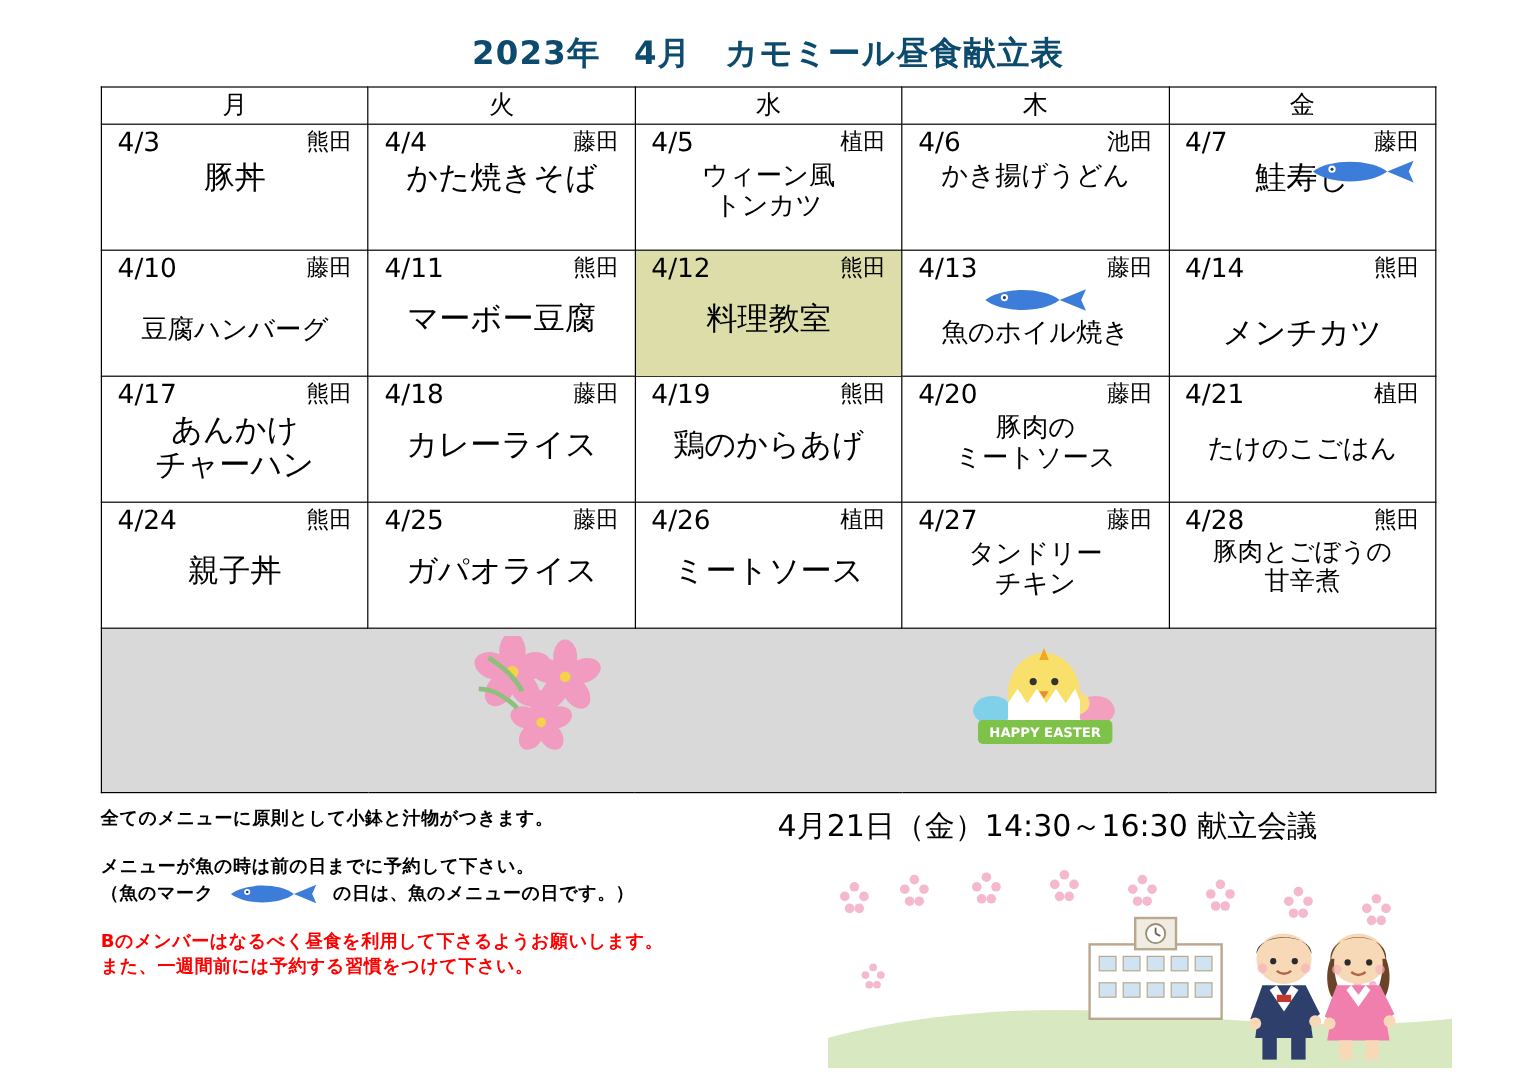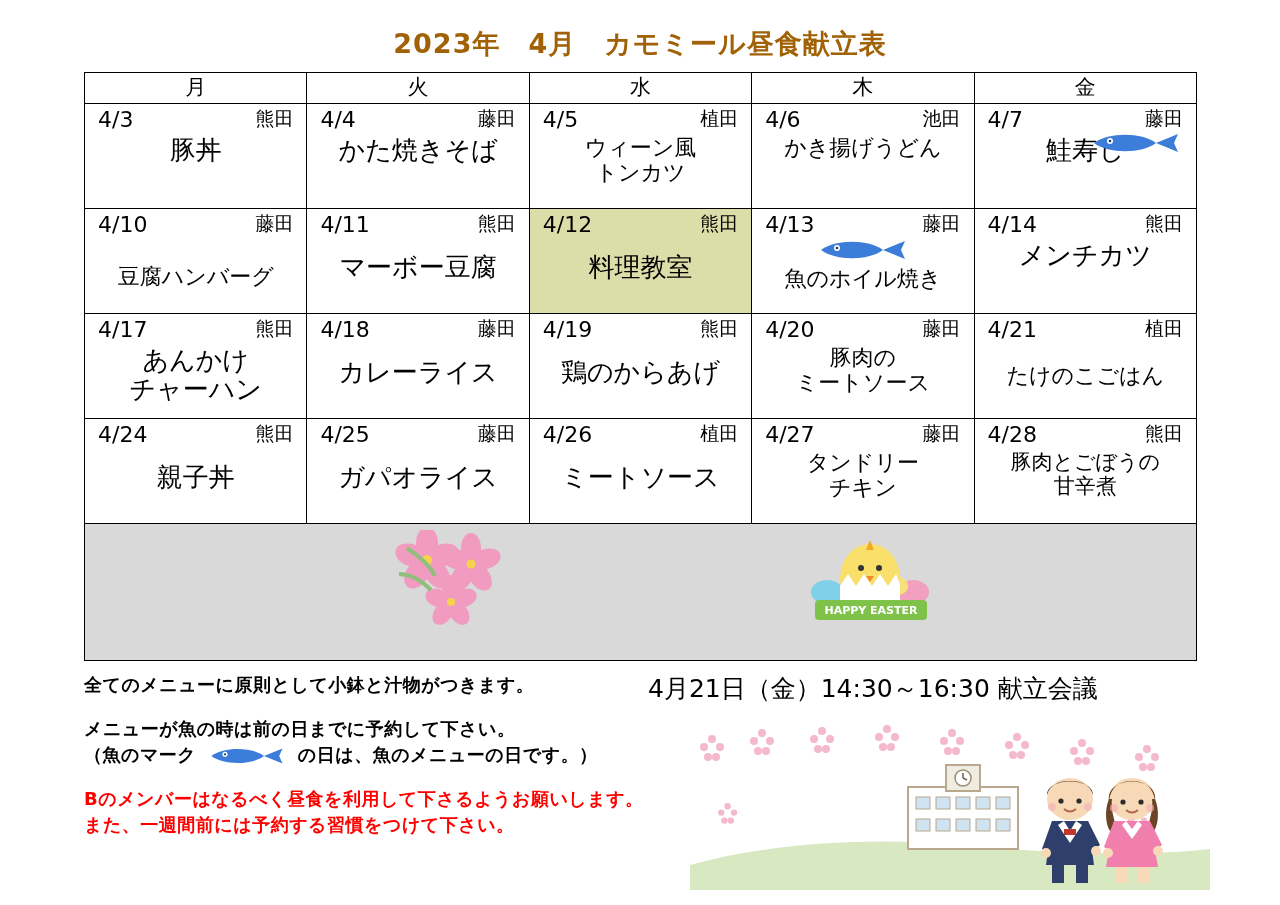--- a/index.html
+++ b/index.html
@@ -10,21 +10,21 @@
     width: 1280px;
     height: 905px;
     background: #ffffff;
     font-family: "Liberation Sans", sans-serif;
     color: #000;
     position: relative;
     overflow: hidden;
   }
   .title {
     text-align: center;
-    color: #a16207;
+    color: #0c4a6e;
     font-weight: bold;
     font-size: 27px;
     letter-spacing: 1px;
     margin-top: 26px;
     margin-bottom: 14px;
     font-family: "DejaVu Sans", sans-serif;
   }
   .cal-wrap {
     position: absolute;
     left: 84px;
@@ -63,21 +63,21 @@
     padding: 4px 13px 0 13px;
     font-size: 22px;
     font-family: "DejaVu Sans", sans-serif;
     line-height: 1.1;
   }
   .day-date { white-space: nowrap; }
   .day-staff { font-size: 19px; white-space: nowrap; }
   .menu {
     text-align: center;
     font-size: 26px;
-    font-family: Liberation Serif, serif;
+    font-family: Liberation Mono, monospace;
     line-height: 1.12;
     padding: 0 4px;
     margin-top: 4px;
     white-space: pre-line;
   }
   .menu.small {
     font-size: 22px;
   }
   .menu.xsmall {
     font-size: 21px;
@@ -115,21 +115,21 @@
     top: 10px;
   }
   .notes {
     position: absolute;
     left: 84px;
     top: 672px;
     width: 620px;
     font-family: "DejaVu Sans", sans-serif;
   }
   .note-line {
-    font-size: 18px;
+    font-size: 15px;
     font-weight: bold;
     line-height: 1.45;
     letter-spacing: 0.5px;
   }
   .note-block { margin-bottom: 18px; }
   .note-red { color: #ff0000; }
   .note-inline-fish {
     display: inline-block;
     vertical-align: middle;
     width: 84px;
@@ -248,21 +248,21 @@
             <circle cx="20" cy="11" r="3" fill="#ffffff"></circle>
             <circle cx="20" cy="11" r="1.3" fill="#1a3a6b"></circle>
           </svg>
           <div class="menu small" style="margin-top:30px">魚のホイル焼き</div>
         </td>
         <td class="day">
           <div class="day-head">
             <span class="day-date">4/14</span>
             <span class="day-staff">熊田</span>
           </div>
-          <div class="menu" style="margin-top:4px">メンチカツ</div>
+          <div class="menu" style="margin-top:28px">メンチカツ</div>
         </td>
       </tr>
 
       <tr>
         <td class="day">
           <div class="day-head">
             <span class="day-date">4/17</span>
             <span class="day-staff">熊田</span>
           </div>
           <div class="menu">あんかけ

